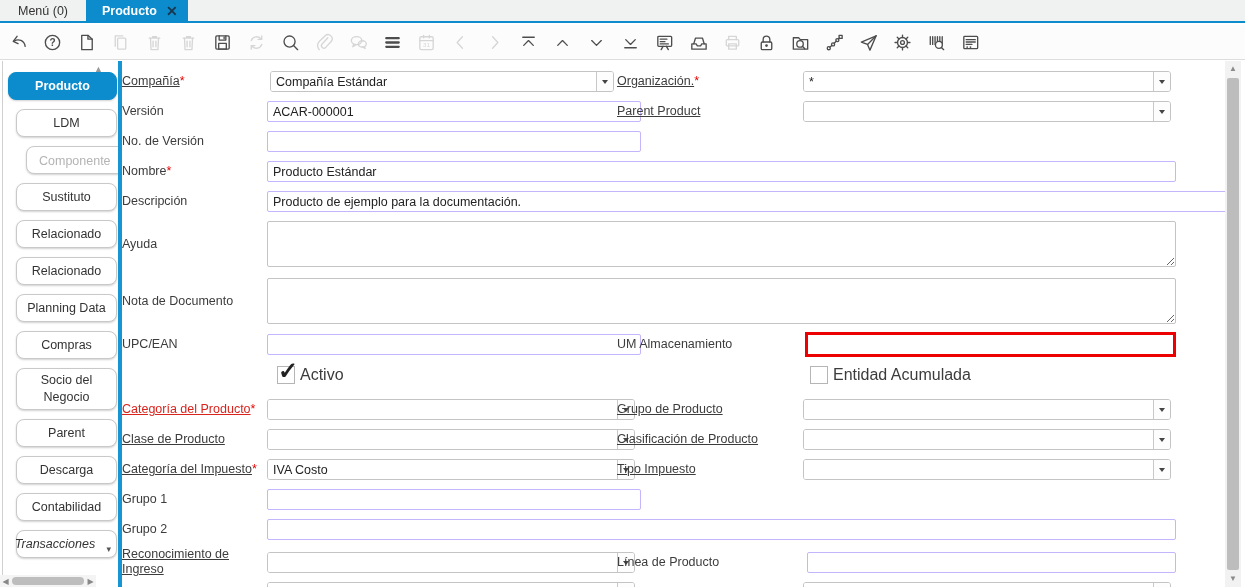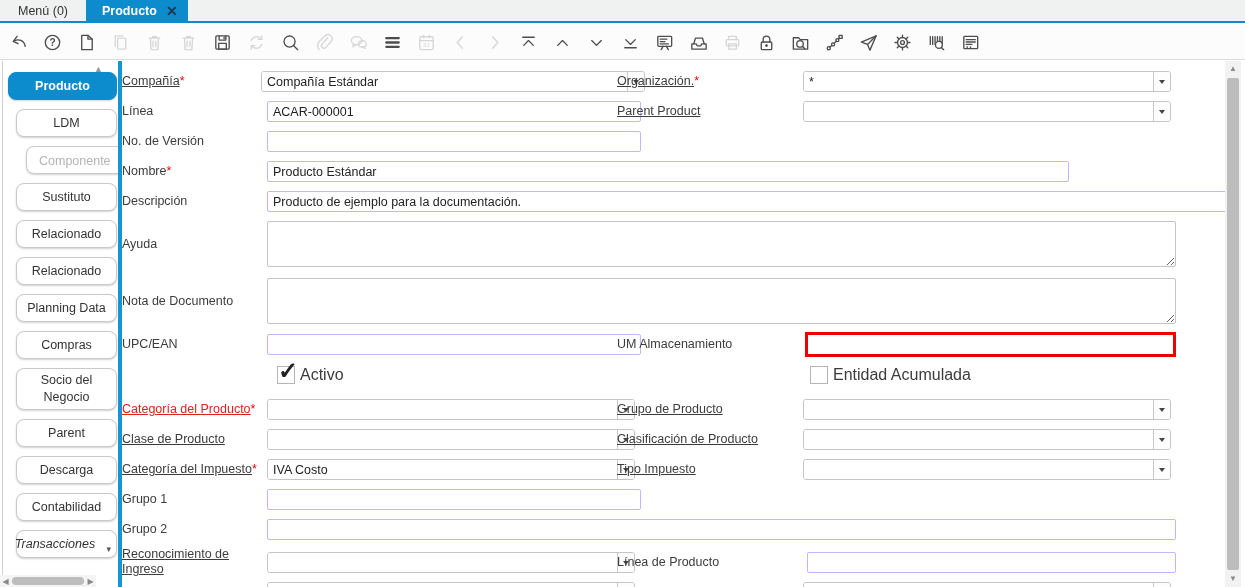--- a/index.html
+++ b/index.html
@@ -333,59 +333,59 @@
       <span class="harr">▶</span>
     </div>
   </div>
   <div class="vdivider"></div>
 
   <div class="formarea">
 
     <div class="lbl lblL" style="top:13px">
       <span class="ltext link">Compañía</span><span class="req">*</span>
     </div>
-    <div class="combo" style="left:139px;top:10px;width:384px">
+    <div class="combo" style="left:148px;top:10px;width:344px">
       <input value="Compañía Estándar" style="">
       <span class="dbtn">
           <i></i>
         </span>
     </div>
     <div class="lbl lblR" style="top:13px">
       <span class="ltext link">Organización.</span><span class="req">*</span>
     </div>
     <div class="combo" style="left:681px;top:10px;width:368px">
       <input value="*" style="">
       <span class="dbtn">
           <i></i>
         </span>
     </div>
 
     <div class="lbl lblL" style="top:43px">
-      <span class="ltext">Línea</span>
+      <span class="ltext">Versión</span>
     </div>
     <input class="tinput" style="left: 145px; top: 40px; width: 374px;" value="ACAR-000001">
     <div class="lbl lblR" style="top:43px">
       <span class="ltext link">Parent Product</span>
     </div>
     <div class="combo" style="left:681px;top:40px;width:368px">
       <input value="" style="">
       <span class="dbtn">
           <i></i>
         </span>
     </div>
 
     <div class="lbl lblL" style="top:73px">
       <span class="ltext">No. de Versión</span>
     </div>
     <input class="tinput" style="left: 145px; top: 70px; width: 374px;" value="">
 
     <div class="lbl lblL" style="top:103px">
       <span class="ltext">Nombre</span><span class="req">*</span>
     </div>
-    <input class="tinput" style="left: 145px; top: 100px; width: 802px;" value="Producto Estándar">
+    <input class="tinput" style="left: 145px; top: 100px; width: 909px;" value="Producto Estándar">
 
     <div class="lbl lblL" style="top:133px">
       <span class="ltext">Descripción</span>
     </div>
     <input class="tinput" style="left: 145px; top: 130px; width: 994px;" value="Producto de ejemplo para la documentación.">
 
     <div class="lbl lblL" style="top:176px">
       <span class="ltext">Ayuda</span>
     </div>
     <textarea class="tarea" style="left: 145px; top: 160px; width: 909px; height: 46px;"></textarea>

